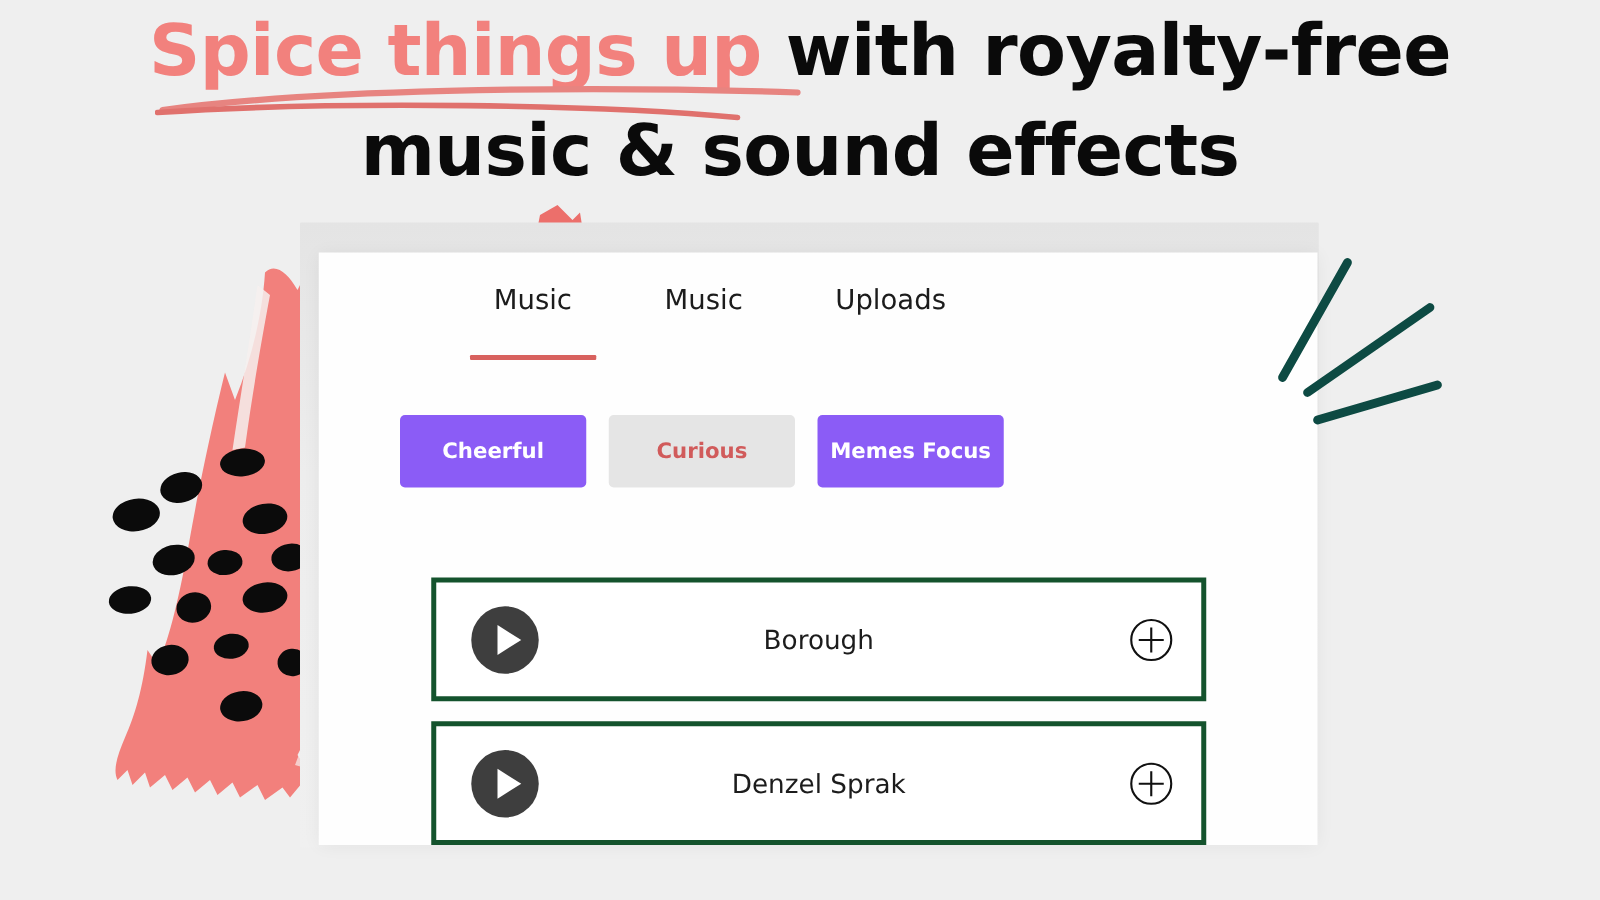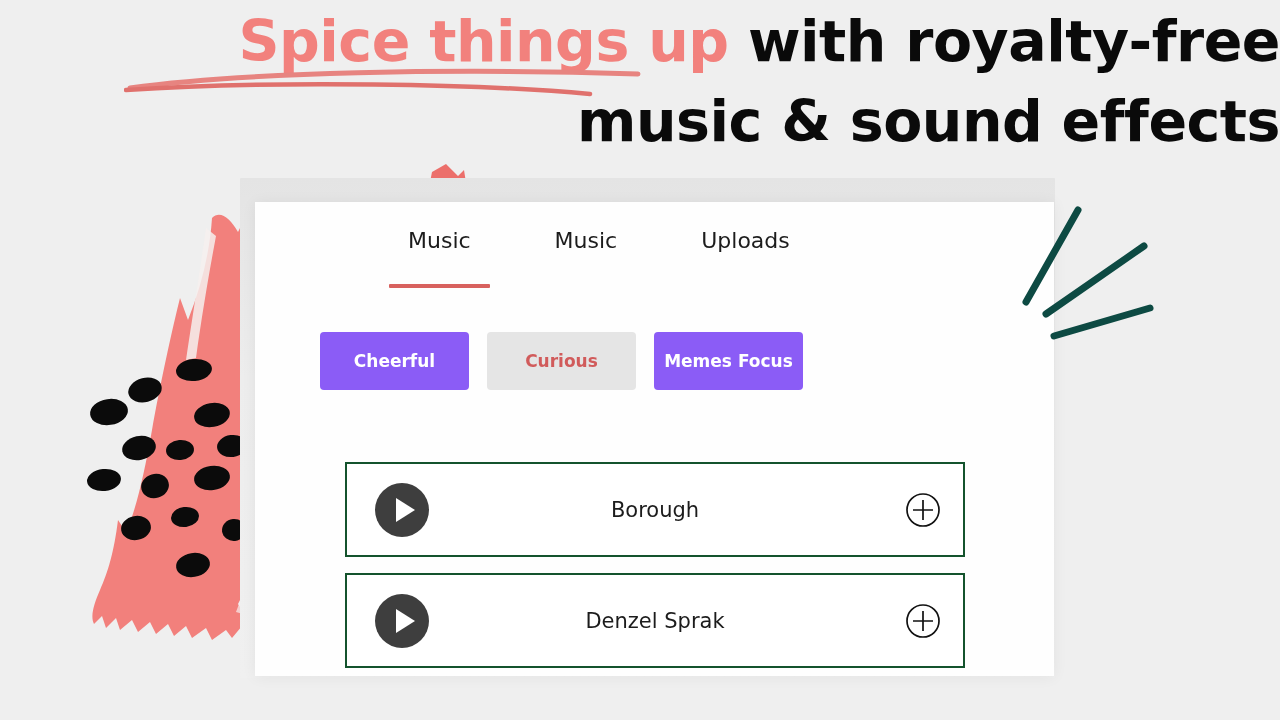--- a/index.html
+++ b/index.html
@@ -20,21 +20,21 @@
     width: 1280px; height: 720px;
     background: #efefef;
     overflow: hidden;
   }
 
   
   .headline {
     position: absolute;
     left: 0; top: 12px;
     width: 1280px;
-    text-align: right;
+    text-align: center;
     line-height: 1.05;
     z-index: 40;
     pointer-events: none;
   }
   .headline .line {
     display: block;
     font-family: "DejaVu Sans", sans-serif;
     font-weight: 700;
     font-size: 57px;
     letter-spacing: -0.5px;
@@ -99,24 +99,24 @@
     left: 255px; top: 202px;
     width: 799px; height: 474px;
     background: #fefefe;
     z-index: 20;
     box-shadow: 0 1px 14px rgba(0,0,0,0.06);
   }
 
   
   .tabs {
     position: absolute;
-    left: 120px; top: 22px;
+    left: 107px; top: 22px;
     display: flex;
     align-items: center;
-    gap: 18px;
+    gap: 8px;
   }
   .tab {
     position: relative;
     padding: 0 33px;
     font-family: "DejaVu Sans", sans-serif;
     font-size: 22px;
     font-weight: 400;
     color: #1c1c1c;
     line-height: 34px;
     cursor: pointer;
@@ -162,21 +162,21 @@
   
   .track-list {
     position: absolute;
     left: 90px; top: 260px;
     width: 620px;
   }
   .track-row {
     position: relative;
     height: 91px;
     background: #ffffff;
-    border: 2px solid #14532d;
+    border: 4px solid #14532d;
     margin-bottom: 16px;
     display: flex;
     align-items: center;
     cursor: pointer;
   }
   .play-btn {
     position: absolute;
     left: 28px;
     width: 54px; height: 54px;
     border-radius: 50%;

